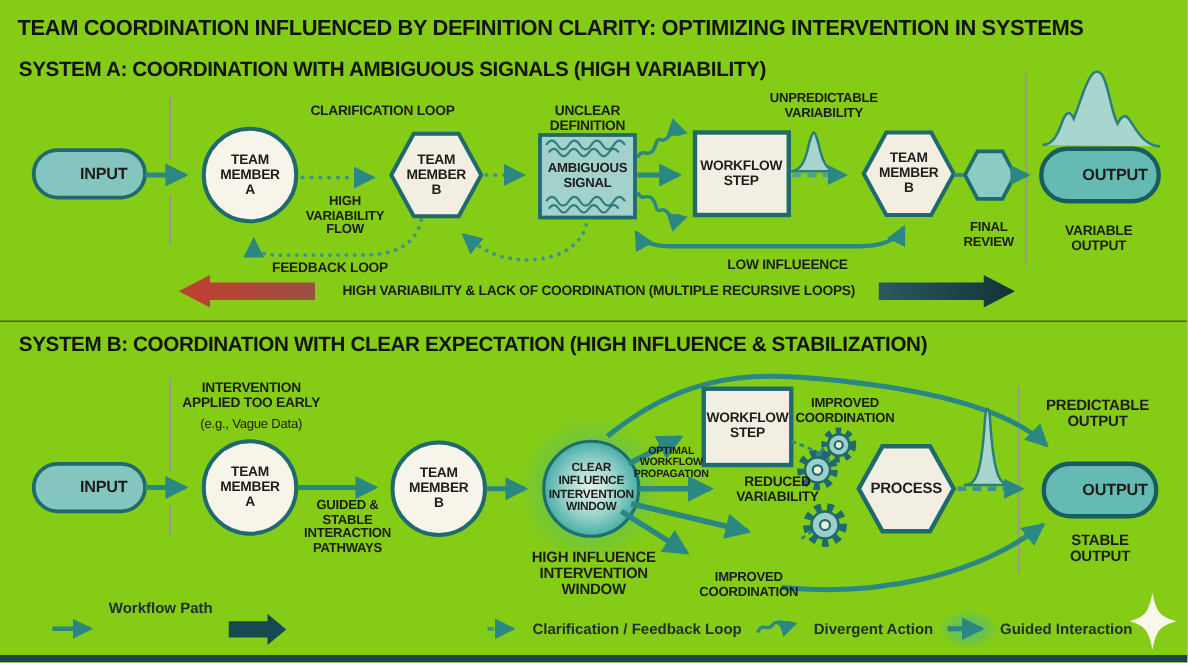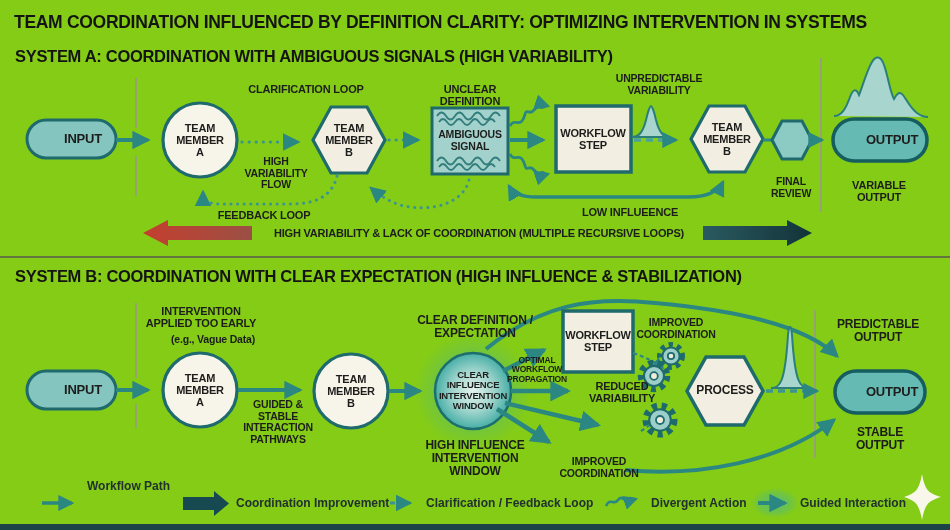--- a/index.html
+++ b/index.html
@@ -8,21 +8,21 @@
           font-family:"Liberation Sans",sans-serif;color:#1d1d1b;}
   svg.diagram{position:absolute;left:0;top:0;}
   .lbl{position:absolute;transform:translate(-50%,-50%);white-space:pre-line;
        text-align:center;font-weight:700;line-height:1.1;letter-spacing:-0.2px;color:#1d1d1b;}
   .title{position:absolute;left:14px;top:12px;font-size:17.5px;font-weight:700;
          letter-spacing:-0.3px;white-space:nowrap;color:#141412;}
   .heading{position:absolute;left:15px;font-size:16.5px;font-weight:700;
            letter-spacing:-0.3px;white-space:nowrap;color:#141412;}
   .s11{font-size:11px;} .s10{font-size:10.5px;} .s12{font-size:12px;}
   .s13{font-size:13px;margin-left:12px;} .s9{font-size:9.5px;} .s8{font-size:8.5px;}
-  .note{font-weight:700;font-size:10.5px;margin-left:12px;}
+  .note{font-weight:400;font-size:10.5px;}
   .legend-text{position:absolute;transform:translate(0,-50%);font-size:12px;
                font-weight:600;white-space:nowrap;color:#22302e;}
 </style>
 </head>
 <body>
 
 <div class="canvas">
 
 <svg class="diagram" width="950" height="530" viewBox="0 0 950 530">
   <defs>
@@ -227,22 +227,20 @@
 <div class="lbl s11" style="left:200px;top:390px">TEAM
 MEMBER
 A</div>
 <div class="lbl s10" style="left:278px;top:422px">GUIDED &amp;
 STABLE
 INTERACTION
 PATHWAYS</div>
 <div class="lbl s11" style="left:351px;top:391px">TEAM
 MEMBER
 B</div>
-<div class="lbl s12" style="left:475px;top:327px">CLEAR DEFINITION /
-EXPECTATION</div>
 <div class="lbl s9" style="left:473px;top:391px">CLEAR
 INFLUENCE
 INTERVENTION
 WINDOW</div>
 <div class="lbl s8" style="left:537px;top:370px">OPTIMAL
 WORKFLOW
 PROPAGATION</div>
 <div class="lbl s12" style="left:475px;top:459px">HIGH INFLUENCE
 INTERVENTION
 WINDOW</div>
@@ -255,18 +253,17 @@
 <div class="lbl s12" style="left:725px;top:391px">PROCESS</div>
 <div class="lbl s10" style="left:599px;top:468px">IMPROVED
 COORDINATION</div>
 <div class="lbl s12" style="left:878px;top:331px">PREDICTABLE
 OUTPUT</div>
 <div class="lbl s13" style="left:880px;top:392px">OUTPUT</div>
 <div class="lbl s12" style="left:880px;top:439px">STABLE
 OUTPUT</div>
 
 <div class="legend-text" style="left:87px;top:486px">Workflow Path</div>
-<div class="legend-text" style="left:236px;top:503px">Coordination Improvement</div>
 <div class="legend-text" style="left:426px;top:503px">Clarification / Feedback Loop</div>
 <div class="legend-text" style="left:651px;top:503px">Divergent Action</div>
 <div class="legend-text" style="left:800px;top:503px">Guided Interaction</div>
 
 </div>
 
 </body></html>

